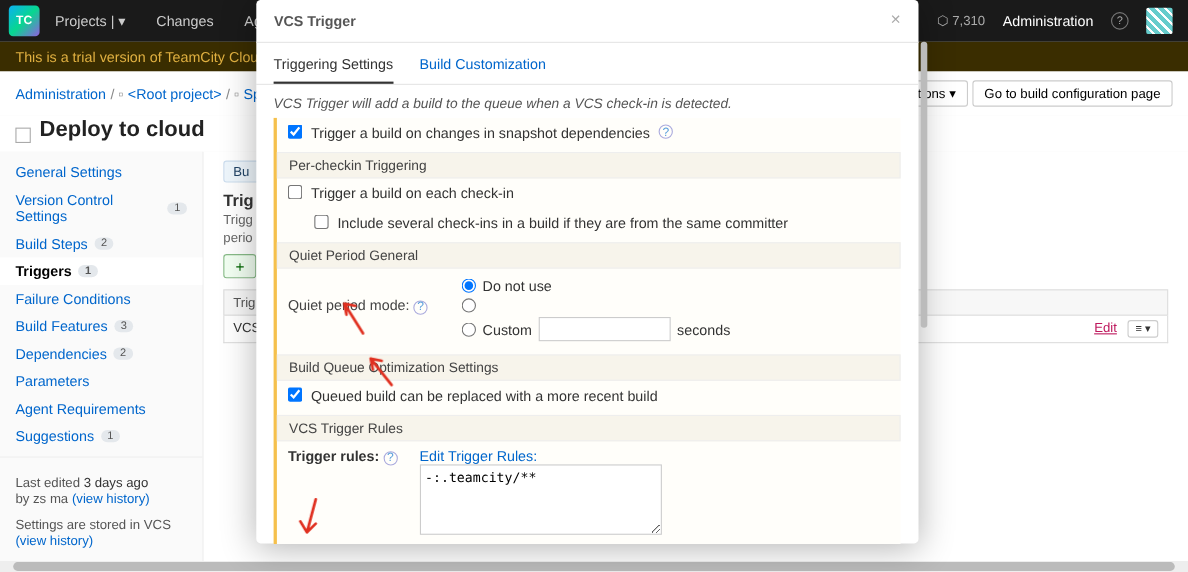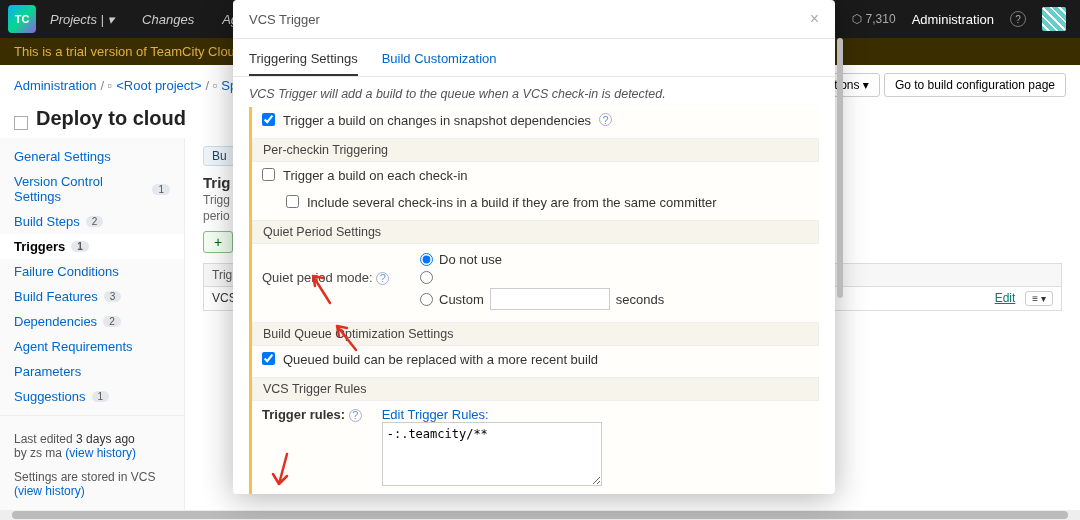--- a/index.html
+++ b/index.html
@@ -1,21 +1,21 @@
 <!DOCTYPE html>
 <html><head>
 <meta charset="utf-8">
 <style>
   * { box-sizing: border-box; margin: 0; padding: 0; }
   body { font-family: -apple-system, BlinkMacSystemFont, "Segoe UI", Arial, sans-serif; font-size: 13px; color: #333; background: #f5f5f5; width: 1080px; height: 520px; overflow: hidden; position: relative; }
   a { color: #0066cc; text-decoration: none; }
   
   .topbar { background: #1a1a1a; height: 38px; display: flex; align-items: center; color: #ccc; padding: 0 8px; }
   .tc-logo { width: 28px; height: 28px; background: linear-gradient(135deg, #0cb0f2, #07d78f, #905fe0); border-radius: 4px; display: flex; align-items: center; justify-content: center; font-weight: bold; font-size: 11px; color: #fff; }
-  .topbar-item { padding: 0 14px; cursor: pointer; color: #ccc; font-size: 13px; font-style: italic; }
+  .topbar-item { padding: 0 14px; cursor: pointer; color: #ccc; font-size: 13px; }
   .topbar-spacer { flex: 1; }
   .topbar-right { display: flex; align-items: center; gap: 16px; color: #bbb; padding-right: 6px; }
   .admin-link { color: #fff; }
   .hex { color: #aaa; font-size: 12px; }
   .help-ico { border: 1px solid #777; border-radius: 50%; width: 16px; height: 16px; display:flex;align-items:center;justify-content:center;font-size:10px;color:#aaa;}
   .avatar { width: 24px; height: 24px; background: repeating-linear-gradient(45deg,#6cc,#6cc 4px,#fff 4px,#fff 6px); border-radius: 2px; }
 
   .trialbar { background: #3a2d00; color: #e0b040; padding: 6px 14px; font-size: 13px; }
 
   .breadcrumb { padding: 8px 14px; background: #fff; color: #555; display:flex; align-items:center; gap:4px; flex-wrap:wrap; }
@@ -37,30 +37,30 @@
   .sidebar-foot .lk{ color:#0066cc; cursor:pointer;}
 
   .main { flex:1; padding: 8px 18px; position:relative; }
   .bu-tag { display:inline-block; border:1px solid #cde; background:#eef6fc; color:#246; padding:2px 8px; border-radius:3px; font-size:12px;}
   .main h2 { font-size:15px; margin-top:8px; }
   .sub { color:#666; font-size:12px; margin-top:2px;}
   .plus-btn { border:1px solid #8b8; background:#f2fff2; color:#060; padding:2px 10px; border-radius:3px; font-size:14px; margin-top:8px; display:inline-block; cursor:pointer;}
   .table-head { border:1px solid #ddd; background:#f7f7f7; padding:4px 8px; margin-top:10px; font-size:12px; color:#555;}
   .table-row { border:1px solid #ddd; border-top:none; padding:4px 8px; font-size:12px; display:flex; }
   .row-spacer{flex:1;}
-  .edit-link{color:#0f766e; cursor:pointer; margin-right:10px;text-decoration:underline;}
+  .edit-link{color:#be185d; cursor:pointer; margin-right:10px;text-decoration:underline;}
   .menu-ico { border:1px solid #ccc; padding:1px 6px; border-radius:3px; font-size:10px; cursor:pointer;}
 
   .scrollbar-h { position:absolute; bottom:0; left:0; right:0; height:10px; background:#eee; }
   .scrollbar-h .thumb{ position:absolute; left:12px; right:12px; top:1px; bottom:1px; background:#bbb; border-radius:4px;}
 
   
   .modal { position:absolute; top:0; left:233px; width:602px; background:#fff; box-shadow: 0 4px 32px rgba(0,0,0,.3); border-radius:4px; z-index:50; }
   .modal-head { padding:10px 16px; display:flex; align-items:center; }
-  .modal-head .title { font-size:13px; color:#555;}
+  .modal-head .title { font-size:13px; color:#555;font-weight:bold;}
   .modal-head-spacer{flex:1;}
   .close-x { color:#aaa; cursor:pointer; font-size:16px;}
   .modal-body { max-height: 456px; overflow-y:auto; padding: 0 0 16px 0; border-top:1px solid #e5e5e5;}
   .in-scroll { position:absolute; right:-8px; top:38px; width:6px; height:260px; background:#bbb; border-radius:3px;}
   .tabs { display:flex; gap:24px; padding:6px 16px 0; border-bottom:1px solid #e5e5e5;}
   .tab { padding:6px 0 8px; color:#0066cc; cursor:pointer; }
   .tab.active { color:#333; border-bottom:2px solid #333; font-weight:500; }
   .desc { font-style: italic; color:#555; padding:10px 16px 6px; font-size:12.5px;}
   .section { border-left: 3px solid #f5c04c; margin: 0 16px; background:#fffefa; padding:0;}
   .sechdr { background:#f7f4eb; border:1px solid #eee; padding:4px 10px; font-size:12.5px; color:#444; margin-top:4px;}
@@ -134,24 +134,24 @@
       </div>
     <div class="sidebar-item">
         <span>Build Features</span>
         <span class="badge">3</span>
       </div>
     <div class="sidebar-item">
         <span>Dependencies</span>
         <span class="badge">2</span>
       </div>
     <div class="sidebar-item">
+        <span>Parameters</span>
+      </div>
+    <div class="sidebar-item">
         <span>Agent Requirements</span>
-      </div>
-    <div class="sidebar-item">
-        <span>Parameters</span>
       </div>
     <div class="sidebar-item">
         <span>Suggestions</span>
         <span class="badge">1</span>
       </div>
     <div class="sidebar-sep"></div>
     <div class="sidebar-foot">
       <div><span>Last edited </span><span style="color:#333">3 days ago</span></div>
       <div><span>by zs ma  </span><span class="lk">(view history)</span></div>
       <div style="margin-top:10px;"><span>Settings are stored in VCS </span><span class="lk">(view history)</span></div>
@@ -197,21 +197,21 @@
       </div>
       <div class="sechdr">Per-checkin Triggering</div>
       <div class="row">
         <input type="checkbox" style="">
         <span>Trigger a build on each check-in</span>
       </div>
       <div class="row indent">
         <input type="checkbox" style="">
         <span>Include several check-ins in a build if they are from the same committer</span>
       </div>
-      <div class="sechdr">Quiet Period Settings</div>
+      <div class="sechdr">Quiet Period General</div>
       <div class="row">
         <span class="formlabel"><span>Quiet period mode:</span> <span class="help-s">?</span></span>
         <div class="radios">
           <label class="radioln">
               <input type="radio" name="qp" checked="" style="">
               <span>Do not use</span>
             </label>
           <label class="radioln">
               <input type="radio" name="qp" style="">
             </label>

